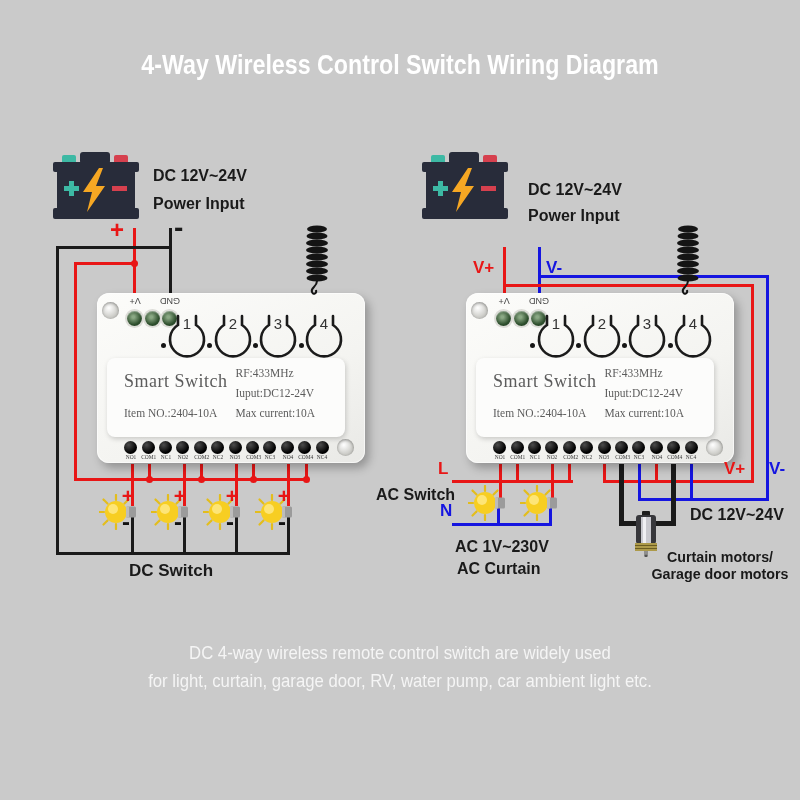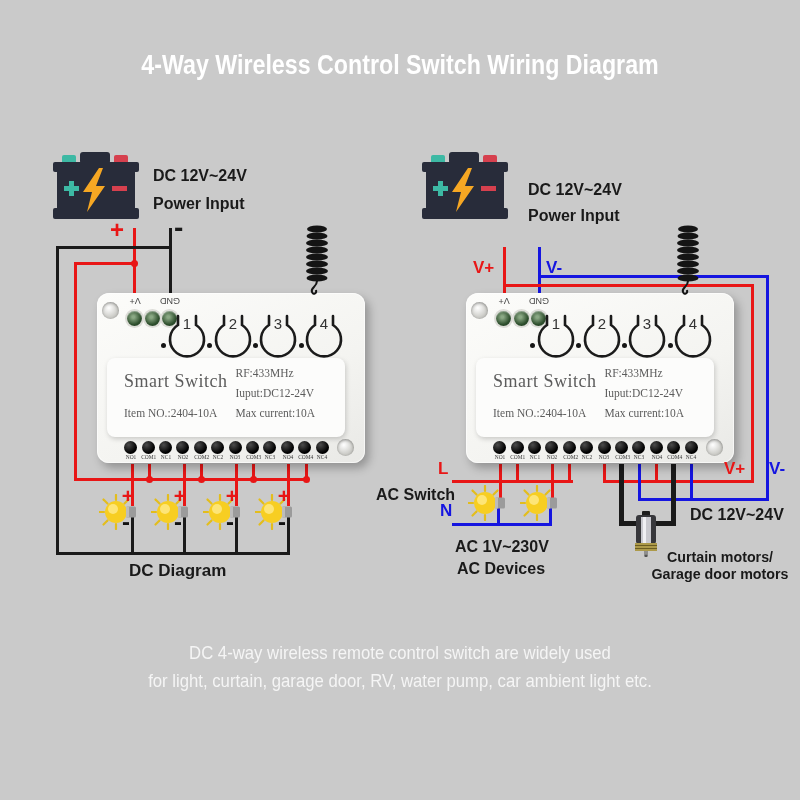--- a/index.html
+++ b/index.html
@@ -368,21 +368,21 @@
       <rect x="27" y="12.5" width="3" height="11" fill="#bcbcbc"></rect>
   </svg>
   <span class="bulb-plus" style="left:119px;top:484px;">+</span>
   <span class="bulb-plus" style="left:171px;top:484px;">+</span>
   <span class="bulb-plus" style="left:223px;top:484px;">+</span>
   <span class="bulb-plus" style="left:275px;top:484px;">+</span>
   <span class="bulb-minus" style="left:117px;top:508px;">-</span>
   <span class="bulb-minus" style="left:169px;top:508px;">-</span>
   <span class="bulb-minus" style="left:221px;top:508px;">-</span>
   <span class="bulb-minus" style="left:273px;top:508px;">-</span>
-  <div class="lbl" style="left:129px;top:561px;font-size:17px;">DC Diagram</div>
+  <div class="lbl" style="left:129px;top:561px;font-size:17px;">DC Switch</div>
 
   <svg class="abs" style="left:468px;top:485px;" width="46" height="36" viewBox="0 0 46 36">
     <g stroke="#e3bd1c" stroke-width="2.2" stroke-linecap="round">
       <line x1="25.5" y1="9.5" x2="29.5" y2="5.5"></line>
         <line x1="17" y1="6" x2="17" y2="1"></line>
       <line x1="8.5" y1="9.5" x2="4.5" y2="5.5"></line>
         <line x1="5" y1="18" x2="0.5" y2="18"></line>
       <line x1="8.5" y1="26.5" x2="4.5" y2="30.5"></line>
         <line x1="17" y1="30" x2="17" y2="35"></line>
     </g>
@@ -415,21 +415,21 @@
     <line x1="2" y1="34.5" x2="24" y2="34.5" stroke="#6b5d22" stroke-width="1"></line>
     <line x1="2" y1="37.5" x2="24" y2="37.5" stroke="#6b5d22" stroke-width="1"></line>
     <rect x="11" y="40" width="4" height="5" fill="#8f8f8f"></rect>
     <circle cx="13" cy="45" r="1.5" fill="#555"></circle>
   </svg>
 
   <div class="lbl rd" style="left:438px;top:459px;font-size:17px;">L</div>
   <div class="lbl" style="left:376px;top:486px;font-size:16px;">AC Switch</div>
   <div class="lbl bl" style="left:440px;top:501px;font-size:17px;">N</div>
   <div class="lbl" style="left:455px;top:538px;font-size:16px;">AC 1V~230V</div>
-  <div class="lbl" style="left:457px;top:560px;font-size:16px;">AC Devices</div>
+  <div class="lbl" style="left:457px;top:560px;font-size:16px;">AC Curtain</div>
   <div class="lbl rd" style="left:724px;top:459px;font-size:17px;">V+</div>
   <div class="lbl bl" style="left:769px;top:459px;font-size:17px;">V-</div>
   <div class="lbl" style="left:690px;top:506px;font-size:16px;">DC 12V~24V</div>
   <div class="caption" style="left:630px;top:548px;width:180px;">
     <div>Curtain motors/</div>
     <div>Garage door motors</div>
   </div>
 
   <div class="footer-line" style="top:642px;">DC 4-way wireless remote control switch are widely used</div>
   <div class="footer-line" style="top:670px;">for light, curtain, garage door, RV, water pump, car ambient light etc.</div>

